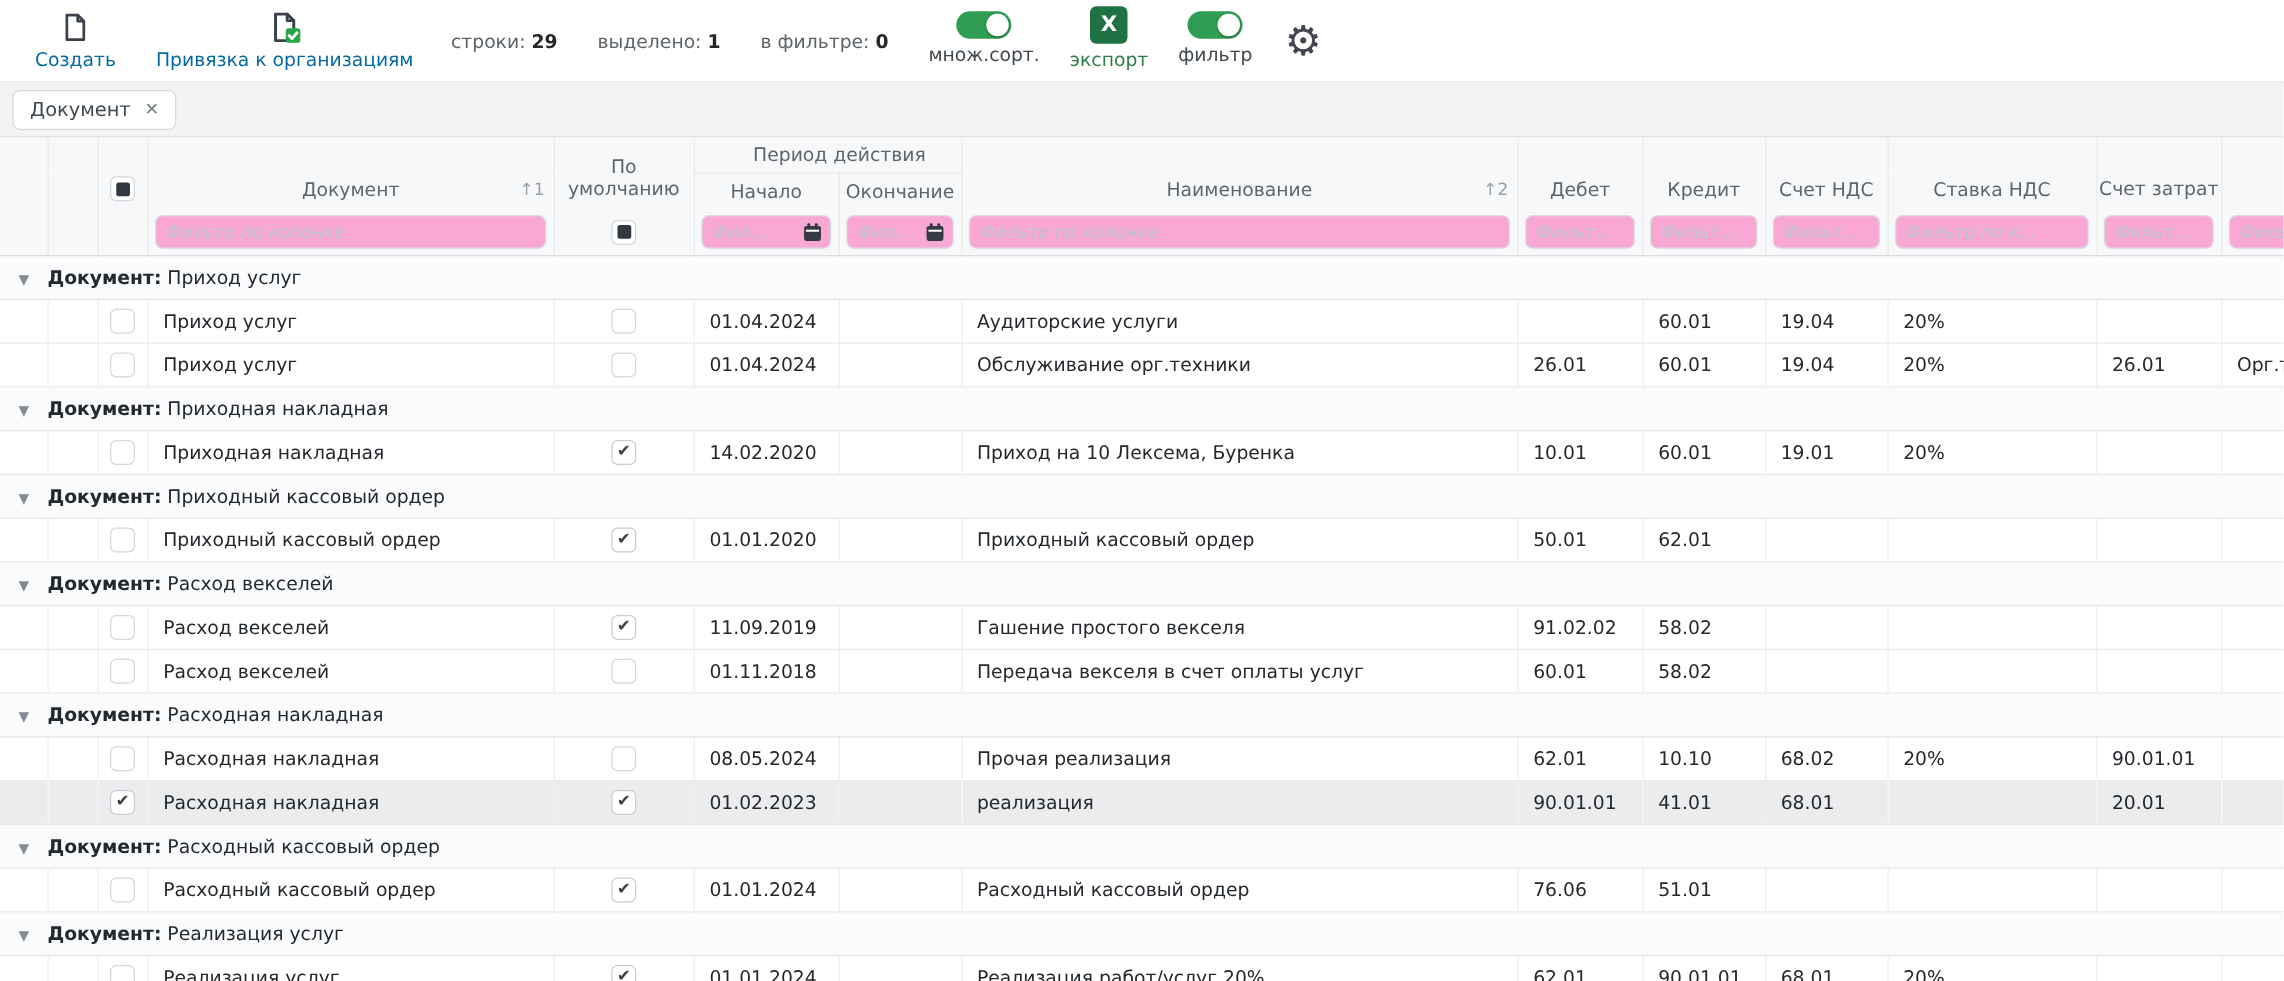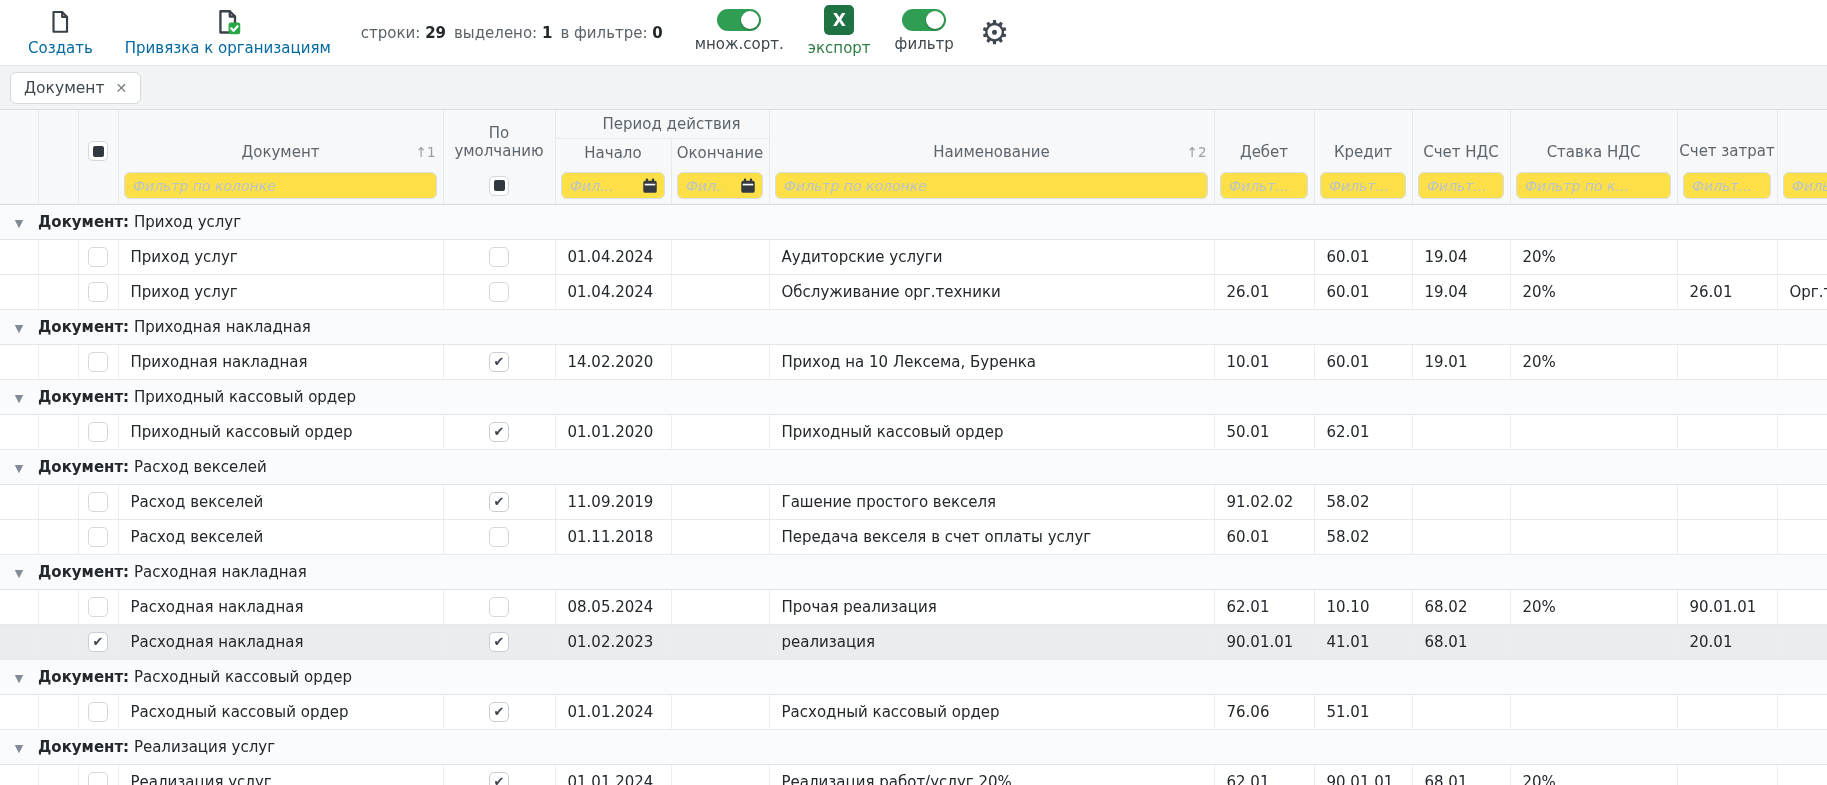--- a/index.html
+++ b/index.html
@@ -13,21 +13,21 @@
   .toolbar {
     height:66px; display:flex; align-items:stretch;
     background:#fff; border-bottom:1px solid #e4e7ea; padding-left:12px;
   }
   .tbtn {
     display:flex; flex-direction:column; align-items:center;
     padding:6px 16px 0; cursor:pointer; white-space:nowrap;
   }
   .tbtn .ico { height:32px; display:flex; align-items:center; justify-content:center; }
   .tbtn .lbl { font-size:15px; color:#0369a1; margin-top:1px; }
-  .stats { display:flex; align-items:center; gap:8px; margin:0 20px 0 14px; font-size:15px; color:#5b6369; }
+  .stats { display:flex; align-items:center; gap:32px; margin:0 20px 0 14px; font-size:15px; color:#5b6369; }
   .stats b { color:#23282d; font-weight:bold; }
   .tgl-group { display:flex; flex-direction:column; align-items:center; padding:9px 12px 0; cursor:pointer; }
   .toggle { width:44px; height:22px; border-radius:11px; background:#2f9e52; position:relative; }
   .toggle .knob { position:absolute; right:2px; top:2px; width:18px; height:18px; border-radius:50%; background:#fff; box-shadow:0 1px 2px rgba(0,0,0,.35); }
   .tgl-group .lbl { font-size:15px; color:#3f474e; margin-top:4px; white-space:nowrap; }
   .tgl-group .lbl.green { color:#2e7d46; }
   .xl-ico { width:30px; height:30px; margin-top:-4px; border-radius:5px; background:#1f7244; color:#fff; font-weight:bold; font-size:17px; display:flex; align-items:center; justify-content:center; }
   .gear { display:flex; align-items:center; padding:0 10px 0 14px; font-size:33px; color:#3f4650; cursor:pointer; }
   .ml-auto { margin-left:auto; }
   
@@ -47,21 +47,21 @@
   }
   th.rowspan2 { padding-bottom:7px;margin-left:45px; }
   th.grp { border-bottom:1px solid #e7eaec; height:28px; vertical-align:middle;padding-left:19px; }
   th.sub { height:30px; vertical-align:middle; }
   .sorth { position:relative; display:flex; align-items:center; justify-content:center; }
   .sort-badge { position:absolute; right:7px; color:#98a0a8; font-size:13.5px; }
   .two-line { white-space:normal; line-height:1.25; }
   tr.filter-row th { height:36px; vertical-align:middle; border-bottom:1px solid #dadde0; }
   .finput {
     display:block; width:calc(100% - 11px); margin:0 auto; height:27px;
-    border:1px solid #d9dee3; border-radius:6px; background:#fde047;
+    border:1px solid #d9dee3; border-radius:6px; background:#f9a8d4;
     font-family:inherit; font-size:14px; font-style:italic; color:#495057; padding:0 8px;
   }
   .finput::placeholder { color:#b9c3cd; font-style:italic; opacity:1; }
   .date-filter { position:relative; width:calc(100% - 11px); margin:0 auto; }
   .date-filter .finput { width:100%; padding-right:40px; }
   .cal { position:absolute; right:6px; top:50%; transform:translateY(-50%); width:18px; height:18px; }
   
   .cb {
     display:inline-flex; align-items:center; justify-content:center;
     width:20px; height:20px; border:1px solid #d2d8dd; border-radius:5px;

